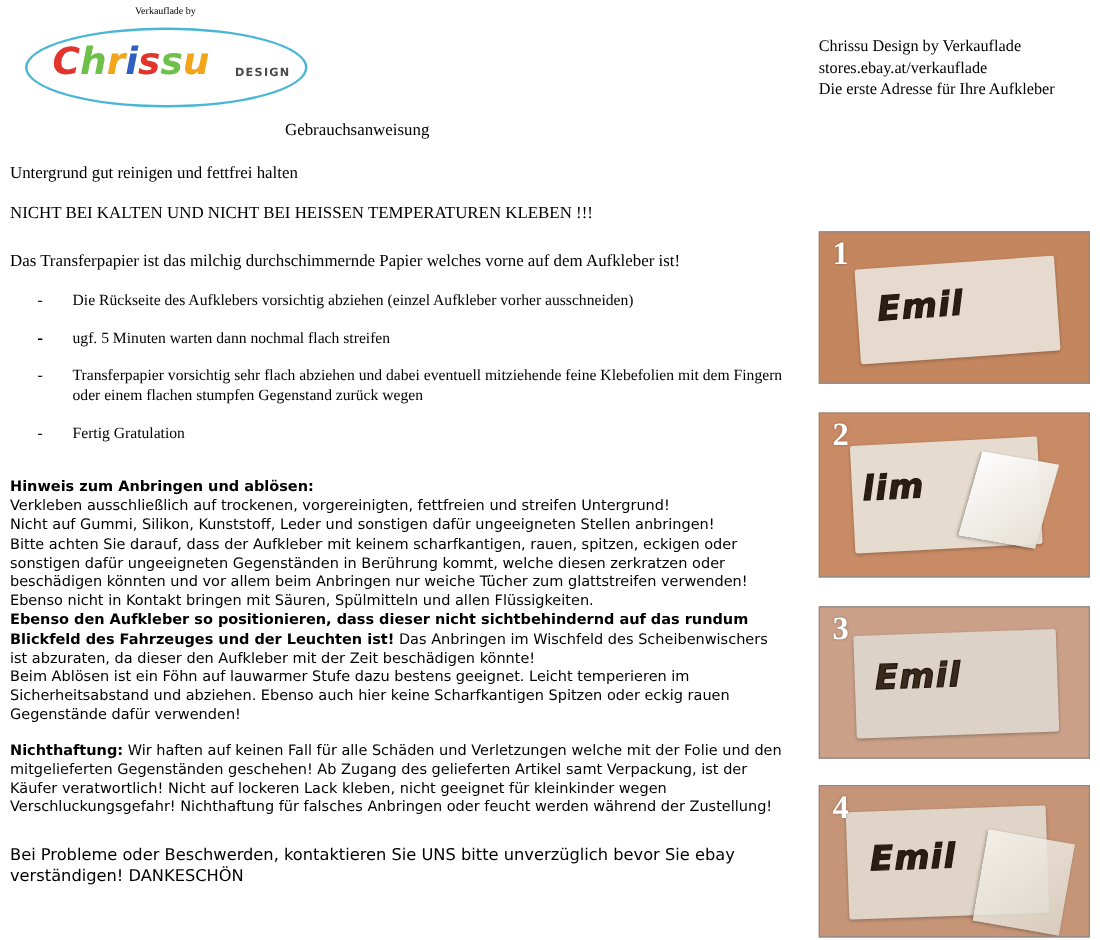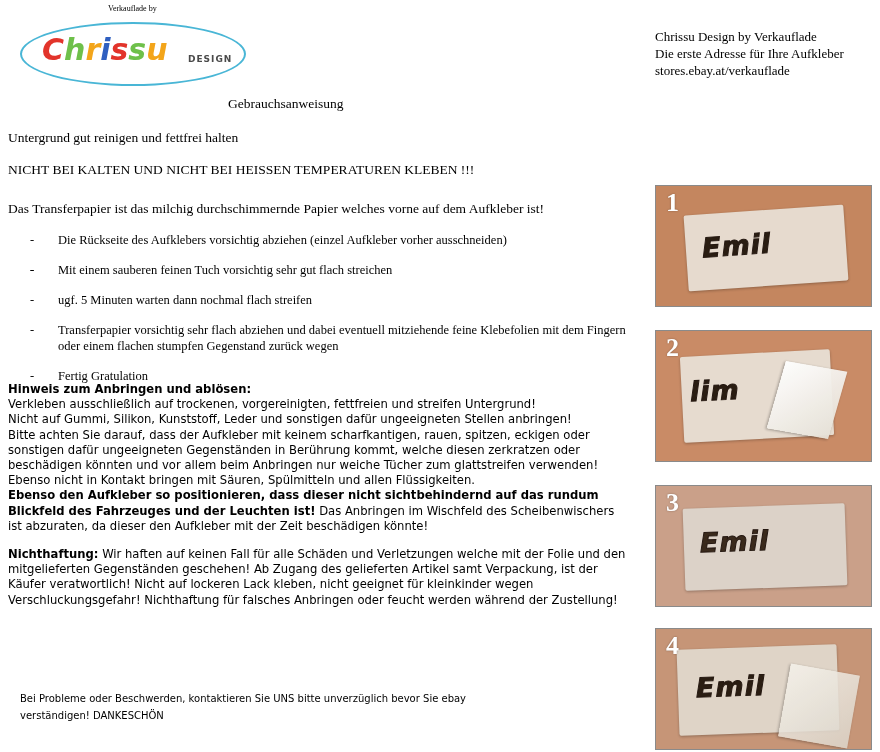--- a/index.html
+++ b/index.html
@@ -207,67 +207,67 @@
   }
   #photo-1 .sticker-text { left: 46px; top: 44px; font-size: 27px; transform: rotate(-4deg); }
   #photo-2 .sticker-text { left: 34px; top: 44px; font-size: 27px; transform: rotate(-3deg); }
   #photo-3 .sticker-text { left: 44px; top: 40px; font-size: 27px; transform: rotate(-2deg); color:#3a2a1c; }
   #photo-4 .sticker-text { left: 40px; top: 42px; font-size: 27px; transform: rotate(-2deg); }
 
   
   #footer {
     position: absolute;
     left: 8px;
-    top: 690px;
+    top: 676px;
     width: 620px;
     font-family: "DejaVu Sans", sans-serif;
-    font-size: 10px;
+    font-size: 13px;
     line-height: 17px;
-    margin-left: 12px;
   }
 </style>
 </head>
 <body>
 
 <div id="logo-block">
   <div id="logo-tagline">Verkauflade by</div>
   <div id="logo-ellipse"></div>
   <div id="logo-word">
     <span style="color:#e2342b">C</span><span style="color:#6ec04a">h</span><span style="color:#f3a51a">r</span><span style="color:#2f5fc0">i</span><span style="color:#e2342b">s</span><span style="color:#6ec04a">s</span><span style="color:#f3a51a">u</span>
   </div>
   <div id="logo-design">DESIGN</div>
 </div>
 
 <div id="contact-block">
   <div>Chrissu Design by Verkauflade</div>
+  <div>stores.ebay.at/verkauflade</div>
   <div>Die erste Adresse für Ihre Aufkleber</div>
-  <div>stores.ebay.at/verkauflade</div>
 </div>
 
 <div id="doc-title">Gebrauchsanweisung</div>
 <div id="line-clean">Untergrund gut reinigen und fettfrei halten</div>
 <div id="line-temp">NICHT BEI KALTEN UND NICHT BEI HEISSEN TEMPERATUREN KLEBEN !!!</div>
 <div id="line-transfer">Das Transferpapier ist das milchig durchschimmernde Papier welches vorne auf dem Aufkleber ist!</div>
 
 <div id="steps">
   <div class="step"><span class="dash">-</span><span>Die Rückseite des Aufklebers vorsichtig abziehen (einzel Aufkleber vorher ausschneiden)</span></div>
   <div class="step"><span class="dash">-</span></div>
-  <div class="step"><span class="dash">-</span><span>Mit einem sauberen feinen Tuch vorsichtig sehr gut flach streichen</span></div>
+  <div class="step"><span class="dash">-</span></div>
   <div class="step"><span class="dash">-</span><span>ugf. 5 Minuten warten dann nochmal flach streifen</span></div>
   <div class="step"><span class="dash">-</span><span>Transferpapier vorsichtig sehr flach abziehen und dabei eventuell mitziehende feine Klebefolien mit dem Fingern oder einem flachen stumpfen Gegenstand zurück wegen</span></div>
   <div class="step"><span class="dash">-</span><span>Fertig  Gratulation</span></div>
 </div>
 
 <div id="hinweis">
   <p class="b">Hinweis zum Anbringen und ablösen:</p>
   <p>Verkleben ausschließlich auf trockenen, vorgereinigten, fettfreien und streifen Untergrund!</p>
   <p>Nicht auf Gummi, Silikon, Kunststoff, Leder und sonstigen dafür ungeeigneten Stellen anbringen!</p>
   <p>Bitte achten Sie darauf, dass der Aufkleber mit keinem scharfkantigen, rauen, spitzen, eckigen oder sonstigen dafür ungeeigneten Gegenständen in Berührung kommt, welche diesen zerkratzen oder beschädigen könnten und vor allem beim Anbringen nur weiche Tücher zum glattstreifen verwenden!</p>
   <p>Ebenso nicht in Kontakt bringen mit Säuren, Spülmitteln  und allen Flüssigkeiten.</p>
   <p><span class="b">Ebenso den Aufkleber so positionieren, dass dieser nicht sichtbehindernd auf das rundum Blickfeld des Fahrzeuges und der Leuchten ist!</span><span> Das Anbringen im Wischfeld des Scheibenwischers ist  abzuraten, da dieser den Aufkleber mit der Zeit beschädigen könnte!</span></p>
+  <p>Beim Ablösen ist ein Föhn auf lauwarmer Stufe dazu bestens geeignet. Leicht temperieren im Sicherheitsabstand und abziehen. Ebenso auch hier keine Scharfkantigen Spitzen oder eckig rauen Gegenstände dafür verwenden!</p>
   <div class="gap"></div>
   <p><span class="b">Nichthaftung:</span><span>  Wir haften auf keinen Fall für alle Schäden und Verletzungen welche mit der Folie und den mitgelieferten Gegenständen geschehen! Ab Zugang des gelieferten Artikel samt Verpackung, ist der Käufer veratwortlich! Nicht auf lockeren Lack kleben, nicht geeignet für kleinkinder wegen Verschluckungsgefahr! Nichthaftung für falsches Anbringen oder feucht werden während der Zustellung!</span></p>
 </div>
 
 <div id="footer">
   <div>Bei Probleme oder Beschwerden, kontaktieren Sie UNS bitte unverzüglich bevor Sie ebay</div>
   <div>verständigen!   DANKESCHÖN</div>
 </div>
 
 <div class="photo" id="photo-1">

